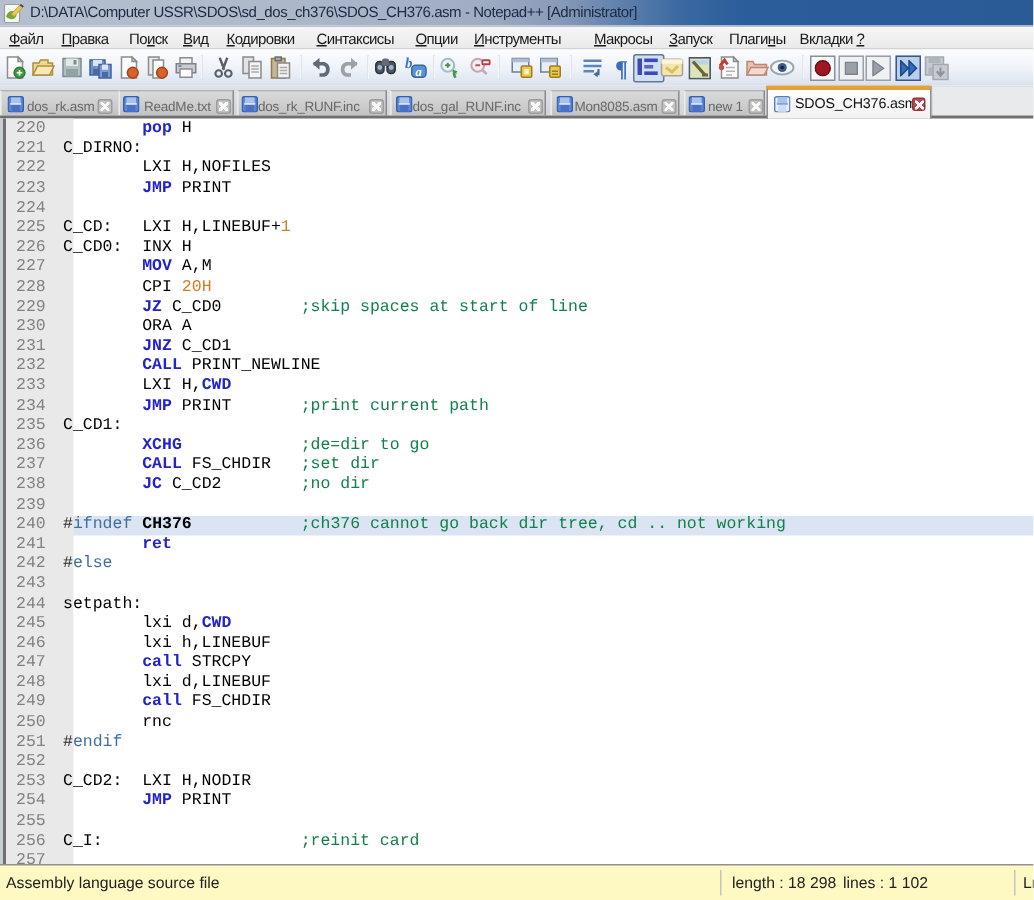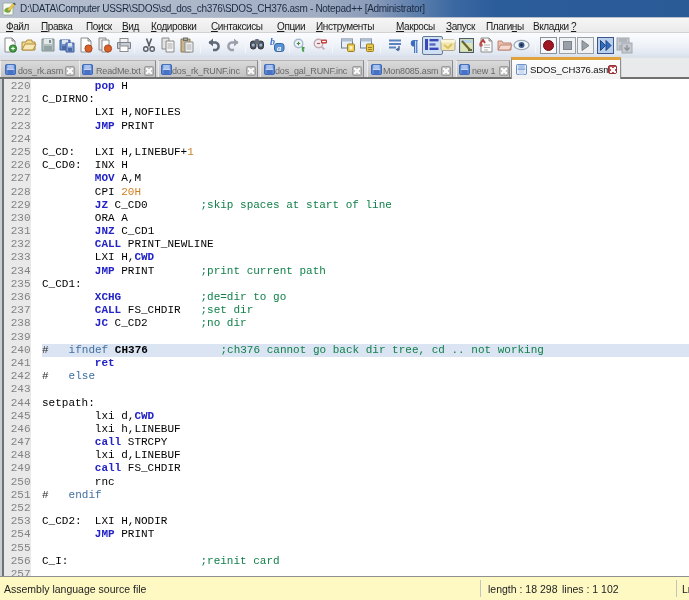--- a/index.html
+++ b/index.html
@@ -23,29 +23,29 @@
 .tab .txt { position:absolute; top:5.5px; font-size:9px; letter-spacing:-0.15px; color:#686868; white-space:nowrap; }
 .tab .fico { position:absolute; top:3.5px; }
 .xbtn { position:absolute; top:5px; width:10px; height:10px; background:#c2c2c2; border:1px solid #9d9d9d; border-radius:2px; }
 .xbtn:before { content:""; position:absolute; left:1px; top:1px; width:6px; height:6px;
   background:
    linear-gradient(45deg, transparent 38%, #f8f8f8 38%, #f8f8f8 62%, transparent 62%),
    linear-gradient(-45deg, transparent 38%, #f8f8f8 38%, #f8f8f8 62%, transparent 62%); }
 #activetab { position:absolute; left:511px; top:0px; width:110px; height:21.5px; background:linear-gradient(#fdfdfd,#f2f2f2); border-left:1px solid #8f8f8f; border-right:1px solid #8f8f8f; border-top:3px solid #e3a33c; z-index:3; }
 #activetab .txt { position:absolute; left:18px; top:4px; font-size:9.5px; letter-spacing:-0.1px; color:#111; }
 #edframe { position:absolute; left:0; top:77px; width:689px; height:499px; border-top:2px solid #707070; background:#fff; }
-#edmargin { position:absolute; left:1.5px; top:0px; width:29px; height:497px; background:#e9e9e9; border-left:2px solid #707070; }
+#edmargin { position:absolute; left:1.5px; top:0px; width:47px; height:497px; background:#e9e9e9; border-left:2px solid #707070; }
 #edgeL { position:absolute; left:0; top:0; width:1.5px; height:497px; background:#c9ced6; }
 #linenums { position:absolute; left:3px; top:1px; width:24px; font-family:"Liberation Mono", monospace; font-size:11px; line-height:13.18px; color:#828282; text-align:right; white-space:pre; }
 #hl { position:absolute; left:42px; top:264.6px; width:647px; height:13.2px; background:#dbe4f3; }
 #code { position:absolute; left:42px; top:1px; font-family:"Liberation Mono", monospace; font-size:11px; line-height:13.18px; color:#000; white-space:pre; }
 #code .k { color:#2323c8; font-weight:bold;margin-top:20px; }
 #code .n { color:#cf7f22; }
 #code .c { color:#11804a; }
-#code .d { color:#41709f;margin-left:20px; }
+#code .d { color:#41709f; }
 #code .h { color:#2a2a2a; }
 #code .b { font-weight:bold; }
 #statusbar { position:absolute; left:0; top:576px; width:689px; height:32px; background:#fef9c3; border-top:1px solid #909090; }
 #statusbar .st { position:absolute; top:6px; font-size:10.5px; color:#222; white-space:pre; }
 .ssep { position:absolute; top:3px; width:1px; height:17px; background:#c3c3c3; }
 </style>
 </head>
 <body>
 <div id="titlebar">
  <svg id="npicon" width="15" height="15" viewBox="0 0 15 15">

